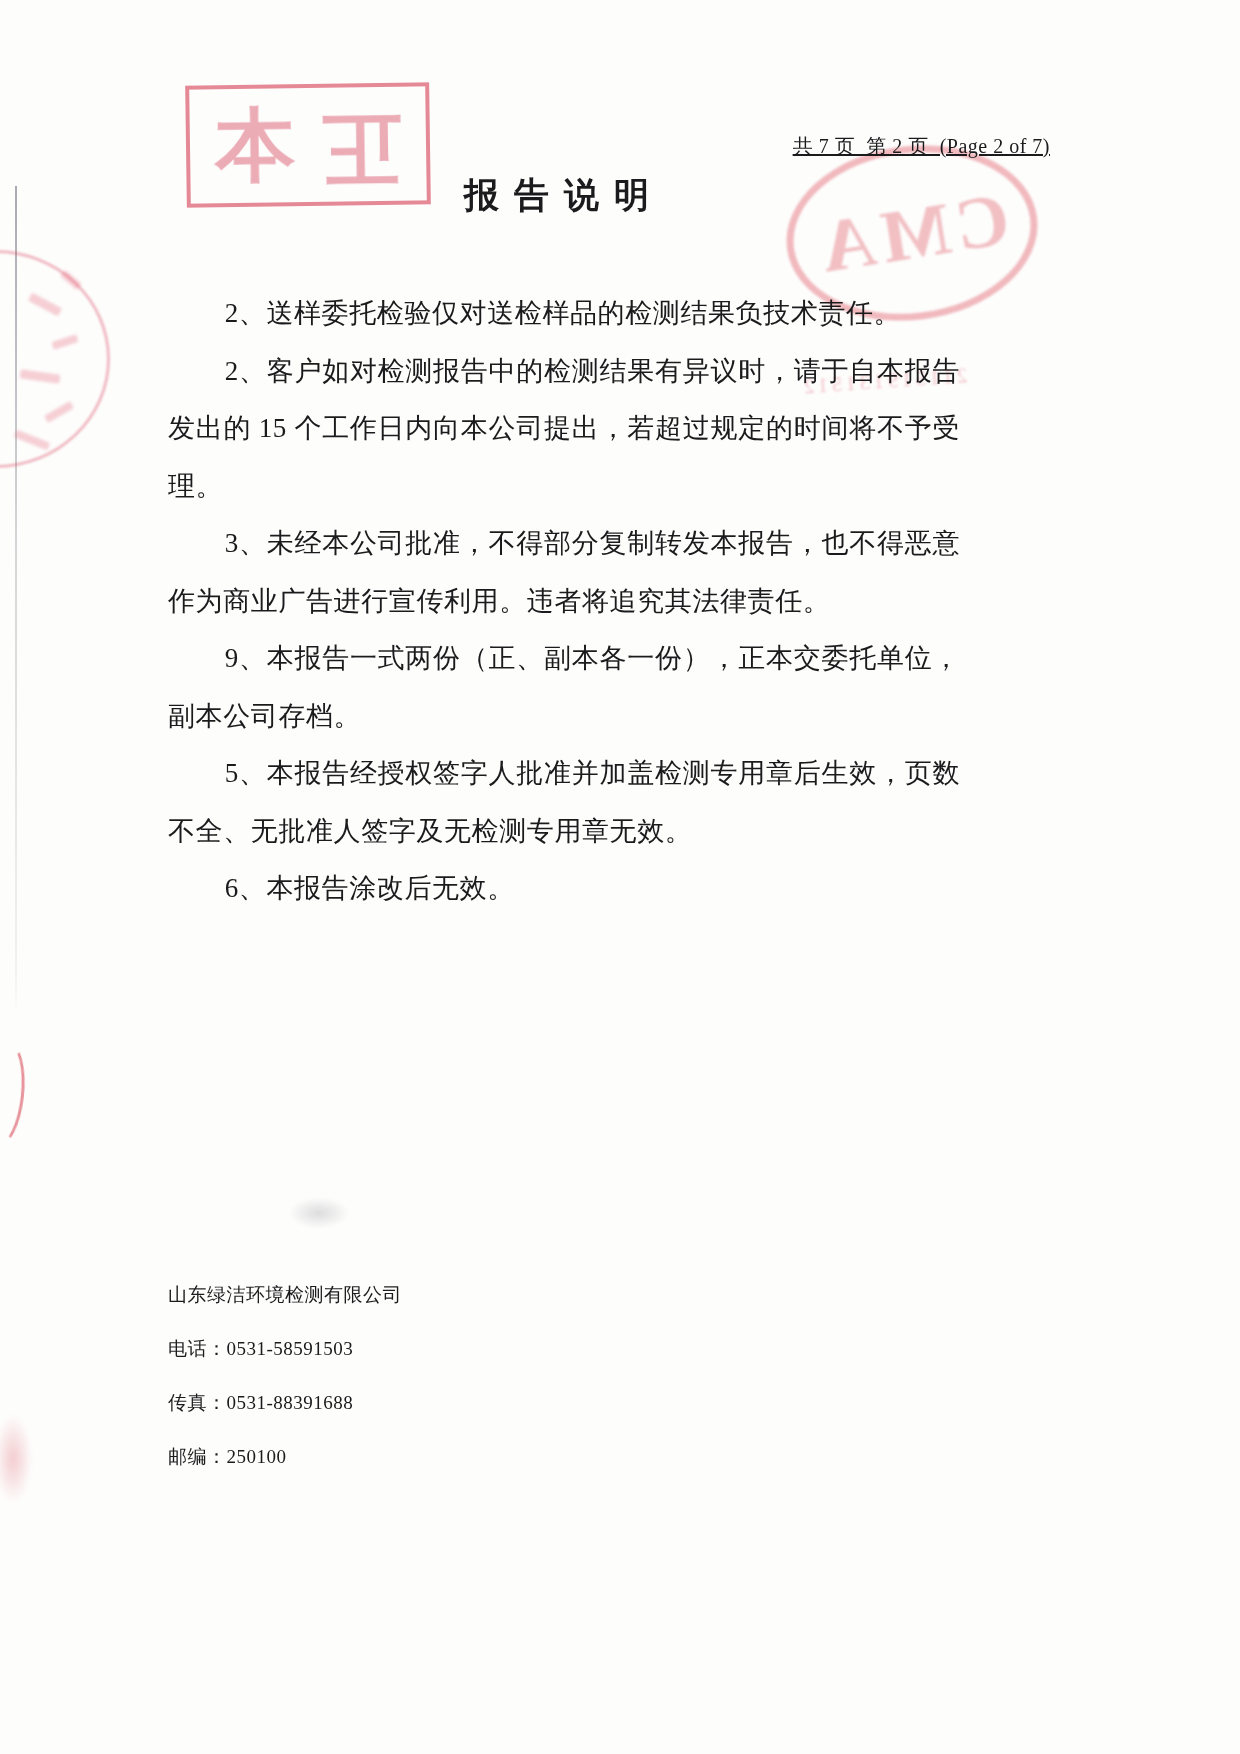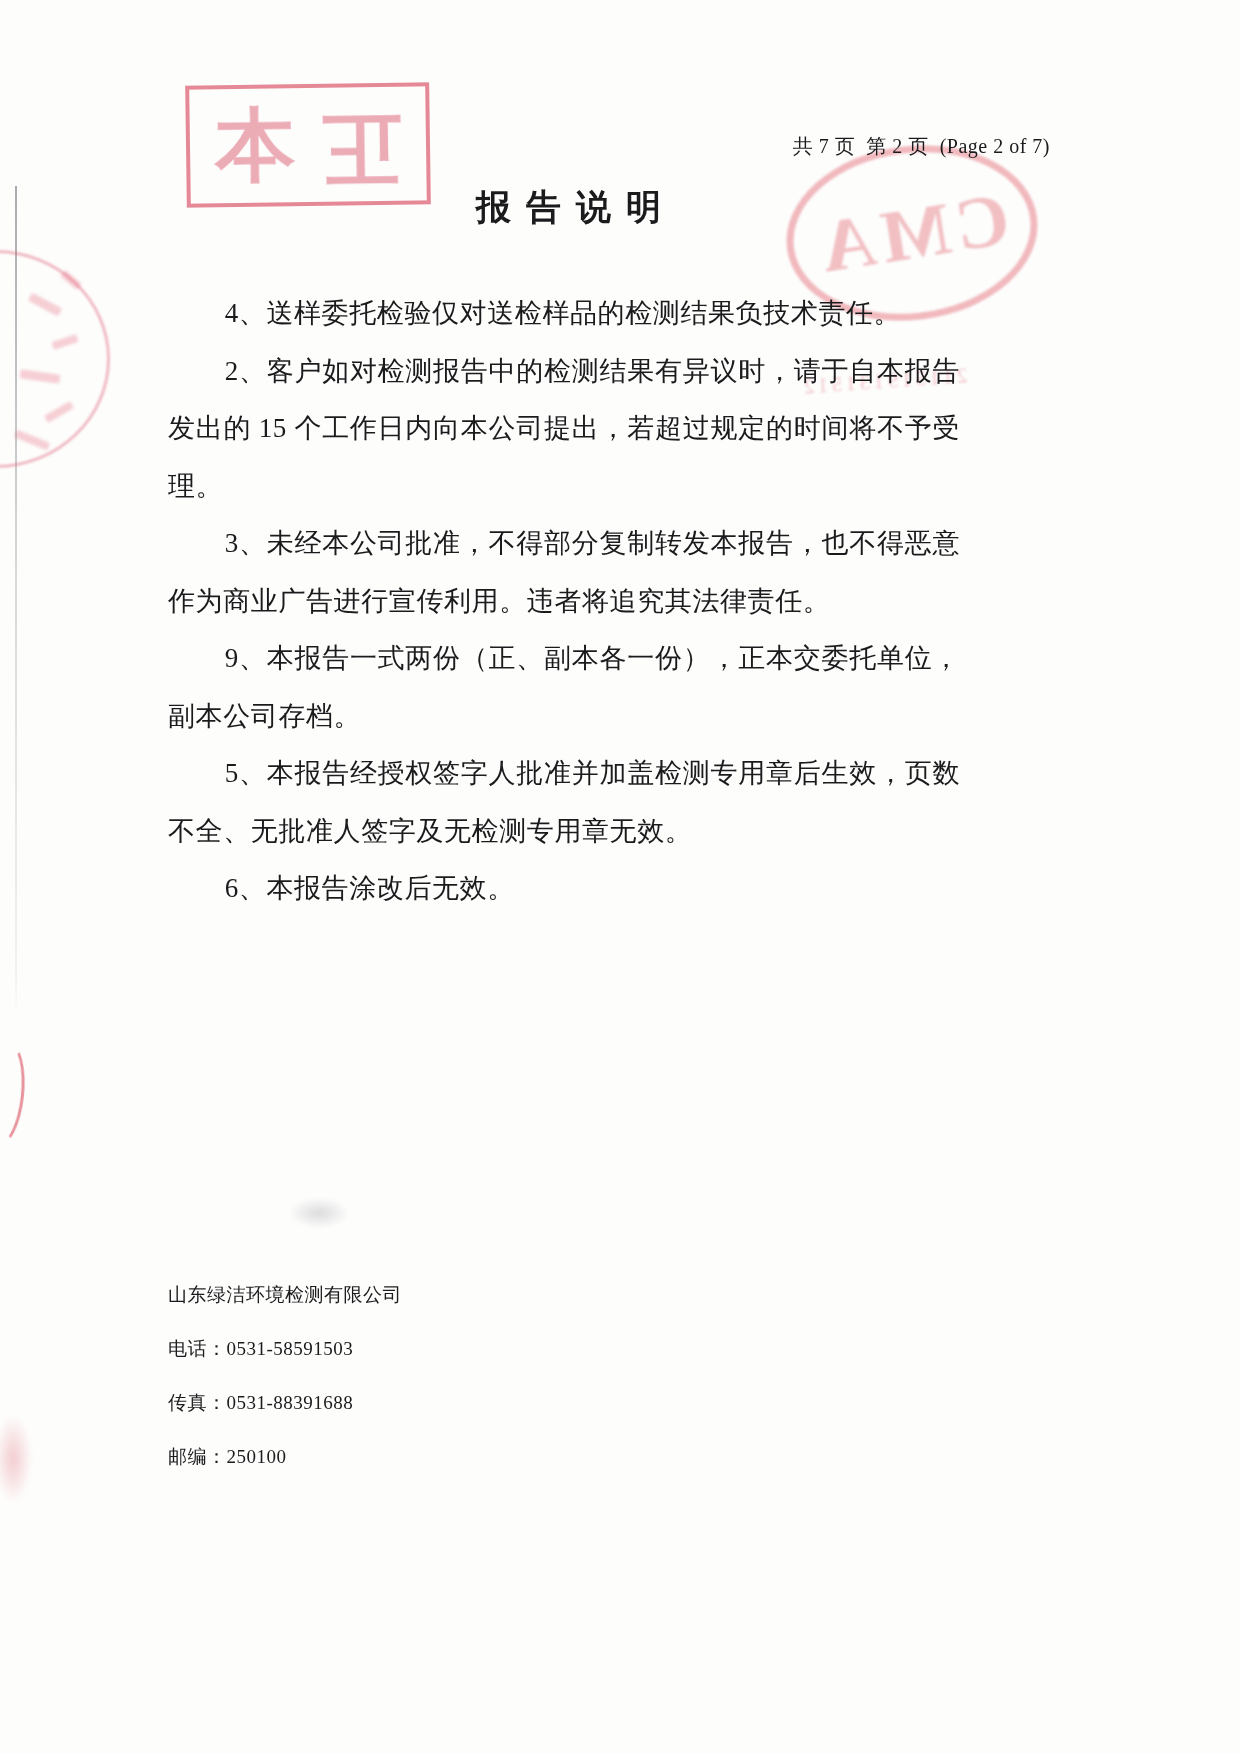--- a/index.html
+++ b/index.html
@@ -87,24 +87,25 @@
     position:absolute;left:-6px;top:1414px;width:38px;height:90px;
     background:radial-gradient(ellipse at center, rgba(226,110,122,.34), transparent 70%);
     filter:blur(2px);
   }
   
   .page-info{
     position:absolute;top:133px;right:190px;
     font-size:20px;letter-spacing:.5px;
     white-space:pre;
     z-index:3;
+    text-decoration:underline;
   }
   .doc-title{
     position:absolute;left:168px;top:172px;width:792px;
-    margin:12px;text-align:center;
+    margin:0;text-align:center;
     font-size:35px;font-weight:700;letter-spacing:15px;
     z-index:2;
   }
   .notes{
     position:absolute;left:168px;top:285px;width:792px;
     font-size:27px;line-height:57.5px;letter-spacing:.6px;
   }
   .notes p{
     margin:0;
     text-indent:2.1em;
@@ -142,21 +143,21 @@
   <div class="seal-mark sm5"></div>
   <div class="seal-mark sm6"></div>
   <div class="red-arc"></div>
   <div class="red-smudge"></div>
 
   <div class="page-info">共 7 页  第 2 页  (Page 2 of 7)</div>
 
   <h1 class="doc-title">报告说明</h1>
 
   <div class="notes">
-    <p>4、送样委托检验仅对送检样品的检测结果负技术责任。</p>
+    <p>2、送样委托检验仅对送检样品的检测结果负技术责任。</p>
     <p>2、客户如对检测报告中的检测结果有异议时，请于自本报告发出的 15 个工作日内向本公司提出，若超过规定的时间将不予受理。</p>
     <p>3、未经本公司批准，不得部分复制转发本报告，也不得恶意作为商业广告进行宣传利用。违者将追究其法律责任。</p>
     <p>9、本报告一式两份（正、副本各一份），正本交委托单位，副本公司存档。</p>
     <p>5、本报告经授权签字人批准并加盖检测专用章后生效，页数不全、无批准人签字及无检测专用章无效。</p>
     <p>6、本报告涂改后无效。</p>
   </div>
 
   <div class="footer">
     <div class="line">山东绿洁环境检测有限公司</div>
     <div class="line"><span>电话：</span><span>0531-58591503</span></div>

